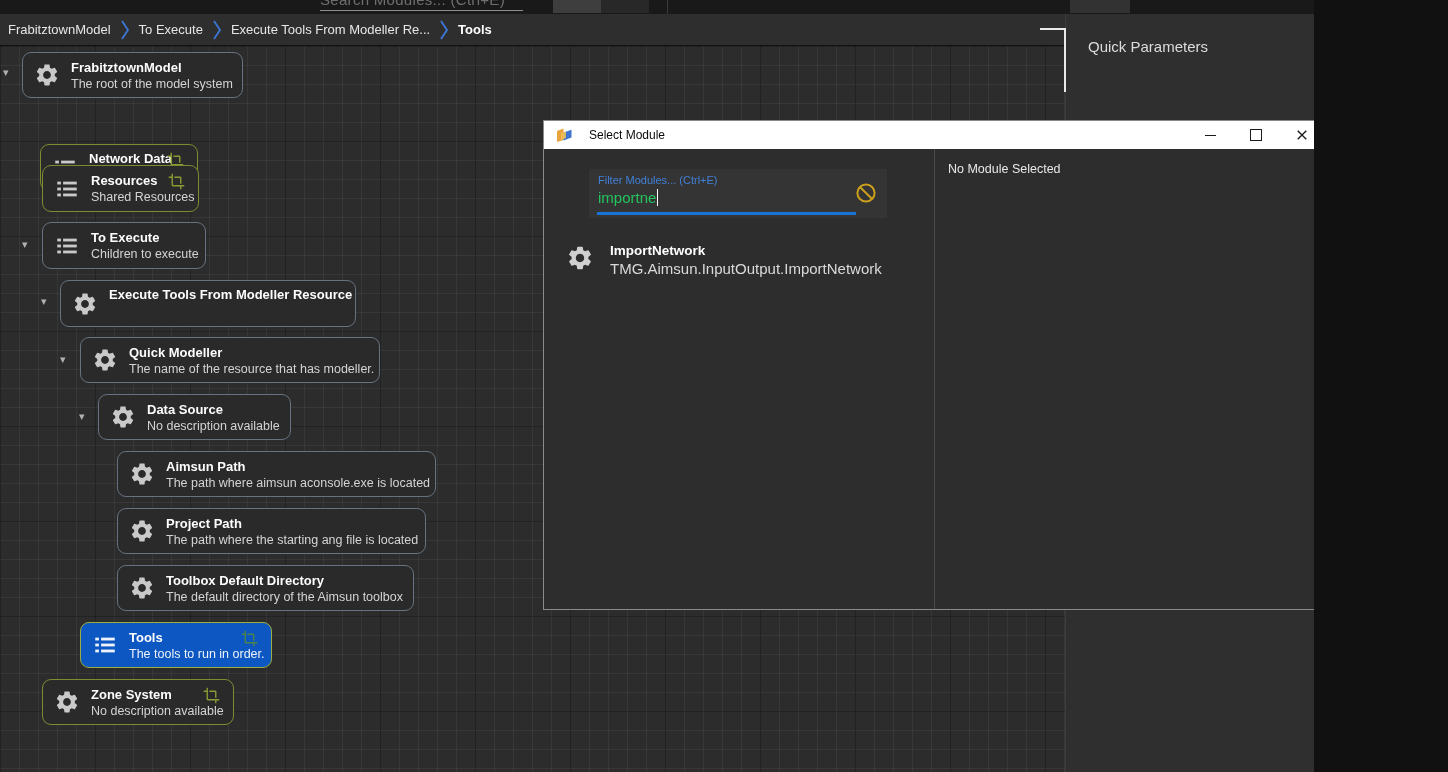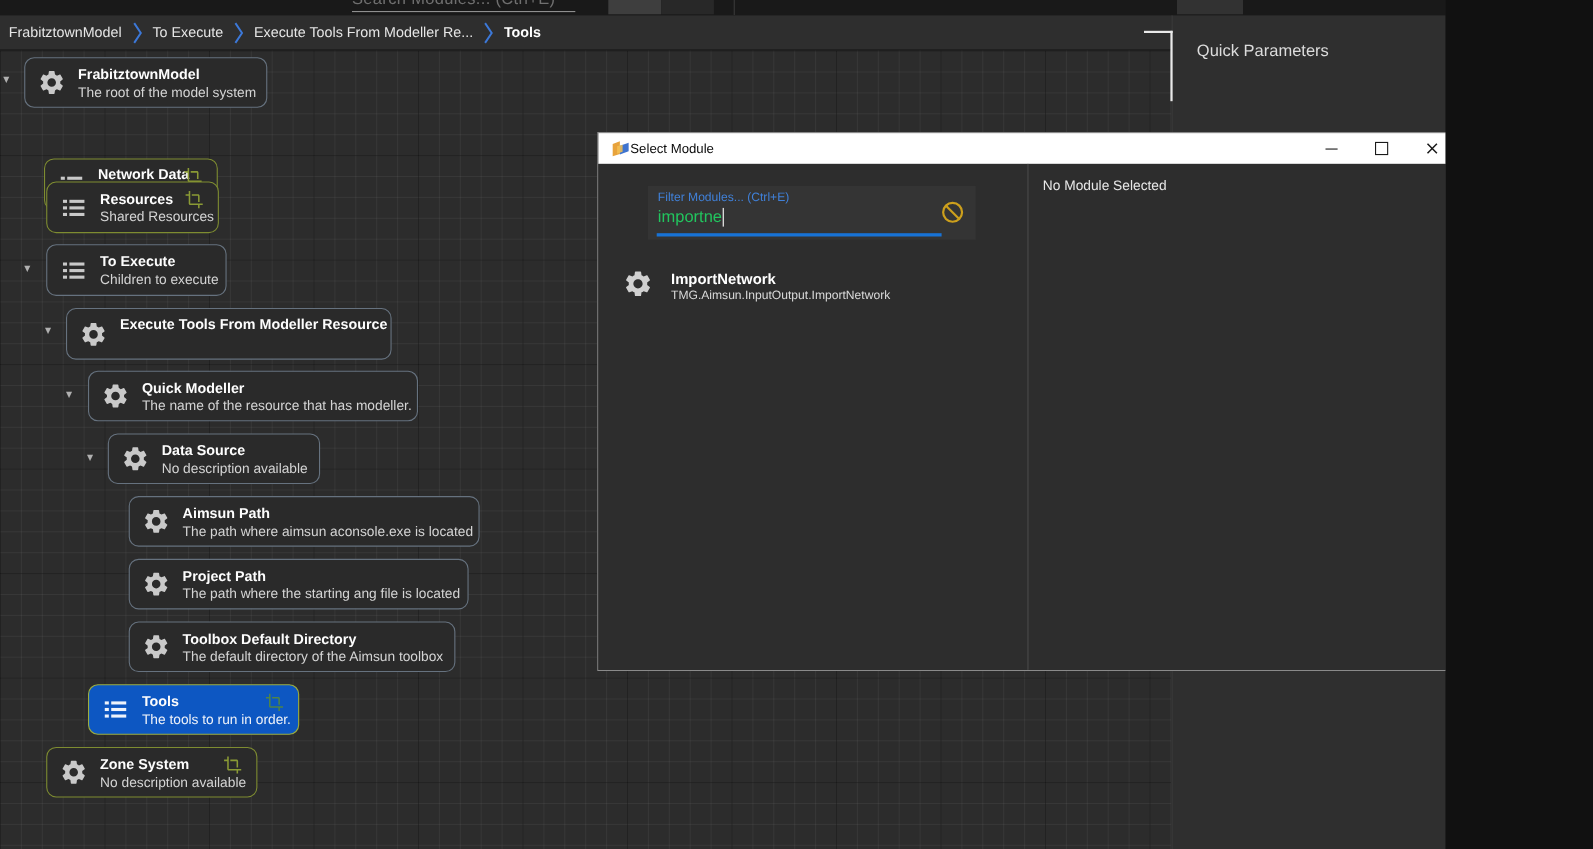--- a/index.html
+++ b/index.html
@@ -48,38 +48,38 @@
   .qp-panel{position:absolute;left:1065px;top:14px;width:383px;height:758px;background:#2f2f2f;border-left:1px solid #3c3c3c;box-sizing:border-box;}
   .qp-title{position:absolute;left:22px;top:24px;font-size:15px;color:#dcdcdc;}
   .qp-filter{position:absolute;right:40px;top:30px;width:20px;height:15px;color:#b5b5b5;cursor:pointer;}
   .qp-close{position:absolute;right:8px;top:28px;width:18px;height:18px;color:#c8c8c8;cursor:pointer;}
   .split-h{position:absolute;left:1040px;top:28px;width:26px;height:2px;background:#e9e9e9;}
   .split-v{position:absolute;left:1064px;top:28px;width:2px;height:64px;background:#e9e9e9;}
   
   .dialog{position:absolute;left:543px;top:120px;width:783px;height:490px;border:1px solid #8a8a8a;box-sizing:border-box;background:#2d2d2d;z-index:10;}
   .dlg-titlebar{position:absolute;left:0;top:0;right:0;height:28px;background:#ffffff;display:flex;align-items:center;}
   .dlg-icon{margin-left:12px;width:17px;height:16px;}
-  .dlg-title{margin-left:0;font-size:12px;color:#0a0a0a;}
+  .dlg-title{margin-left:16px;font-size:12px;color:#0a0a0a;}
   .dlg-winbtns{position:absolute;right:0;top:0;height:28px;display:flex;}
   .wb{width:46px;height:28px;display:flex;align-items:center;justify-content:center;cursor:pointer;color:#1a1a1a;}
   .wb-min{width:11px;height:1px;background:#1a1a1a;}
   .wb-max{width:10px;height:10px;border:1px solid #1a1a1a;}
   .dlg-body{position:absolute;left:0;top:28px;right:0;bottom:0;background:#2d2d2d;}
   .dlg-divider{position:absolute;left:390px;top:0;bottom:0;width:1px;background:#4a4a4a;}
   .filter-box{position:absolute;left:45px;top:20px;width:298px;height:49px;background:#343434;}
   .filter-label{position:absolute;left:9px;top:5px;font-size:11px;color:#4080d8;}
   .filter-value{position:absolute;left:9px;top:20px;font-size:15px;color:#22c55e;display:flex;align-items:center;}
   .caret{display:inline-block;width:1px;height:17px;background:#fff;margin-left:1px;}
   .filter-underline{position:absolute;left:8px;top:43px;width:259px;height:3px;background:#1873d6;}
   .blocked{position:absolute;right:9px;top:12px;width:24px;height:24px;color:#cc9f1c;}
   .result-item{position:absolute;left:0;top:84px;width:390px;height:54px;display:flex;align-items:center;cursor:pointer;}
   .ri-icon{flex:0 0 28px;margin-left:22px;color:#d0d0d0;}
   .ri-text{margin-left:16px;display:flex;flex-direction:column;gap:2px;}
   .ri-title{font-size:13.5px;font-weight:700;color:#ffffff;}
-  .ri-sub{font-size:11px;color:#dadada;}
+  .ri-sub{font-size:15px;color:#dadada;}
   .no-sel{position:absolute;left:404px;top:13px;font-size:12.5px;color:#e8e8e8;}
   .hidden-defs{position:absolute;width:0;height:0;overflow:hidden;}
   svg.fit{display:block;width:100%;height:100%;}
 </style>
 </head>
 <body>
 
 <svg class="hidden-defs" aria-hidden="true">
   <defs>
     <symbol id="i-gear" viewBox="0 0 24 24">

